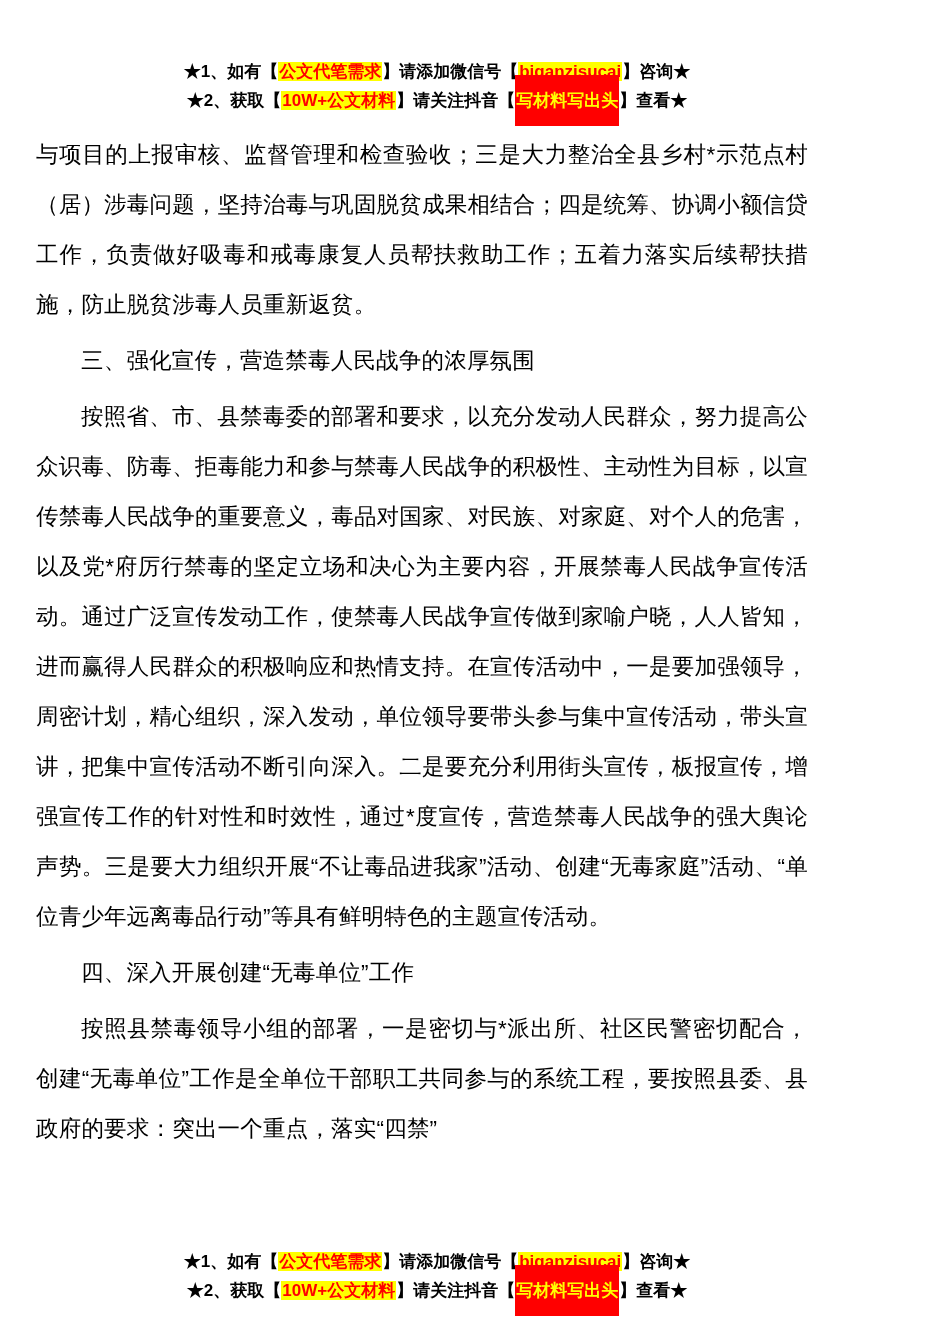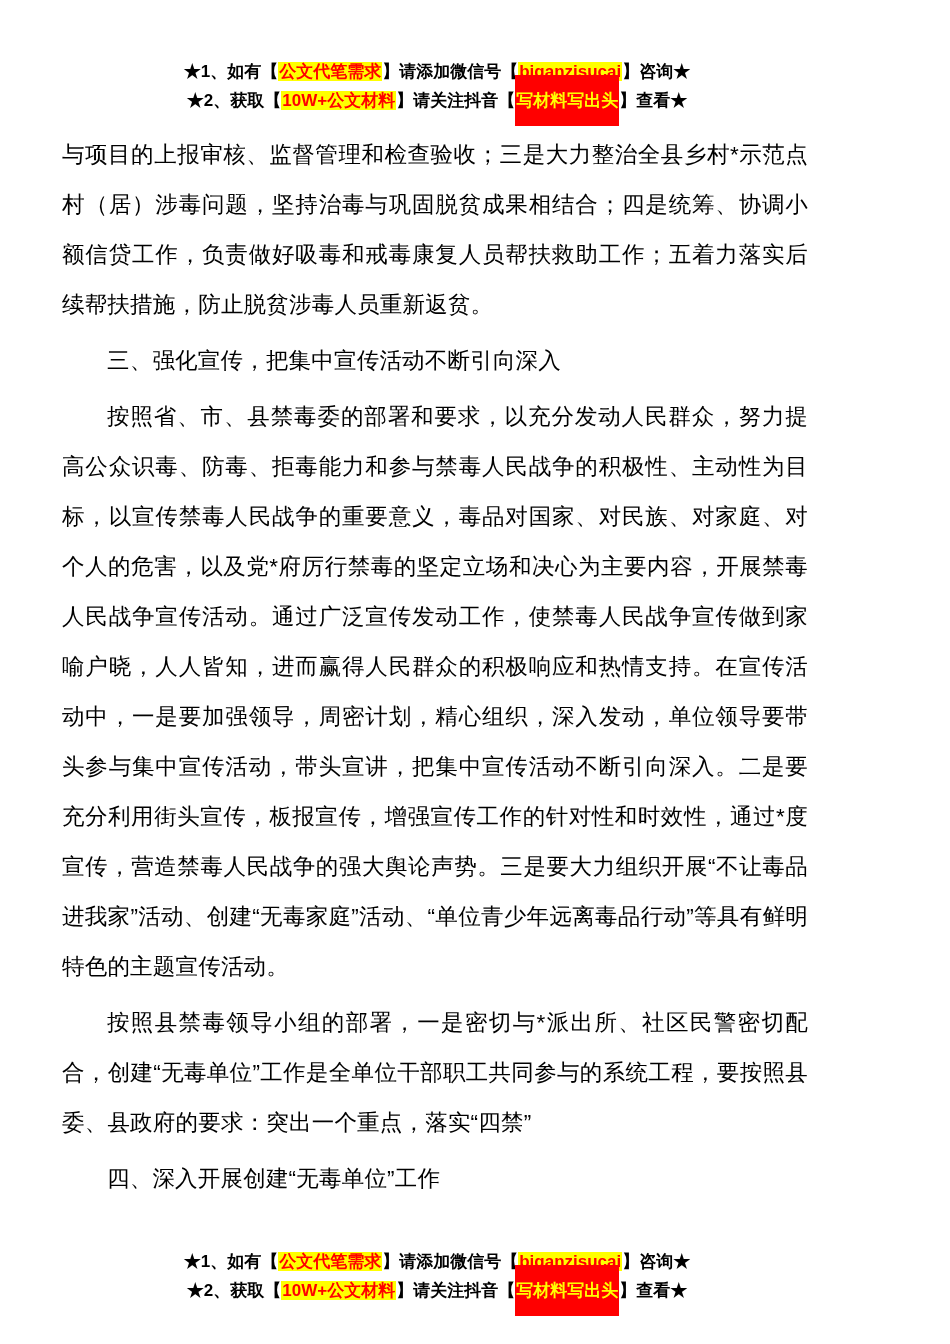--- a/index.html
+++ b/index.html
@@ -55,21 +55,21 @@
     padding: 16px 1px;
   }
   .plain {
     color: #000000;
   }
   .star {
     color: #000000;
   }
   
   .content {
-    padding: 14px 66px 0 62px;
+    padding: 14px 66px 0 36px;
     box-sizing: border-box;
   }
   p.para {
     margin: 0 0 6px 0;
     font-size: 22.5px;
     line-height: 50px;
     letter-spacing: 0.2px;
     text-align: justify;
     text-justify: inter-ideograph;
     font-family: "Liberation Sans", sans-serif;
@@ -83,24 +83,24 @@
 
 <div class="page">
 
   <div class="promo promo-top">
     <span class="line"><span class="star">★1、如有【</span><span class="hl-red">公文代笔需求</span><span class="plain">】请添加微信号【</span><span class="hl-red">biganzisucai</span><span class="plain">】咨询★</span></span>
     <span class="line"><span class="star">★2、获取【</span><span class="hl-red">10W+公文材料</span><span class="plain">】请关注抖音【</span><span class="hl-red-strong">写材料写出头</span><span class="plain">】查看★</span></span>
   </div>
 
   <div class="content">
     <p class="para">与项目的上报审核、监督管理和检查验收；三是大力整治全县乡村*示范点村（居）涉毒问题，坚持治毒与巩固脱贫成果相结合；四是统筹、协调小额信贷工作，负责做好吸毒和戒毒康复人员帮扶救助工作；五着力落实后续帮扶措施，防止脱贫涉毒人员重新返贫。</p>
-    <p class="para indent">三、强化宣传，把集中宣传活动不断引向深入</p>
+    <p class="para indent">三、强化宣传，营造禁毒人民战争的浓厚氛围</p>
     <p class="para indent">按照省、市、县禁毒委的部署和要求，以充分发动人民群众，努力提高公众识毒、防毒、拒毒能力和参与禁毒人民战争的积极性、主动性为目标，以宣传禁毒人民战争的重要意义，毒品对国家、对民族、对家庭、对个人的危害，以及党*府厉行禁毒的坚定立场和决心为主要内容，开展禁毒人民战争宣传活动。通过广泛宣传发动工作，使禁毒人民战争宣传做到家喻户晓，人人皆知，进而赢得人民群众的积极响应和热情支持。在宣传活动中，一是要加强领导，周密计划，精心组织，深入发动，单位领导要带头参与集中宣传活动，带头宣讲，把集中宣传活动不断引向深入。二是要充分利用街头宣传，板报宣传，增强宣传工作的针对性和时效性，通过*度宣传，营造禁毒人民战争的强大舆论声势。三是要大力组织开展“不让毒品进我家”活动、创建“无毒家庭”活动、“单位青少年远离毒品行动”等具有鲜明特色的主题宣传活动。</p>
+    <p class="para indent">四、深入开展创建“无毒单位”工作</p>
     <p class="para indent">按照县禁毒领导小组的部署，一是密切与*派出所、社区民警密切配合，创建“无毒单位”工作是全单位干部职工共同参与的系统工程，要按照县委、县政府的要求：突出一个重点，落实“四禁”</p>
-    <p class="para indent">四、深入开展创建“无毒单位”工作</p>
   </div>
 
   <div class="promo promo-bottom">
     <span class="line"><span class="star">★1、如有【</span><span class="hl-red">公文代笔需求</span><span class="plain">】请添加微信号【</span><span class="hl-red">biganzisucai</span><span class="plain">】咨询★</span></span>
     <span class="line"><span class="star">★2、获取【</span><span class="hl-red">10W+公文材料</span><span class="plain">】请关注抖音【</span><span class="hl-red-strong">写材料写出头</span><span class="plain">】查看★</span></span>
   </div>
 
 </div>
 
 </body></html>

